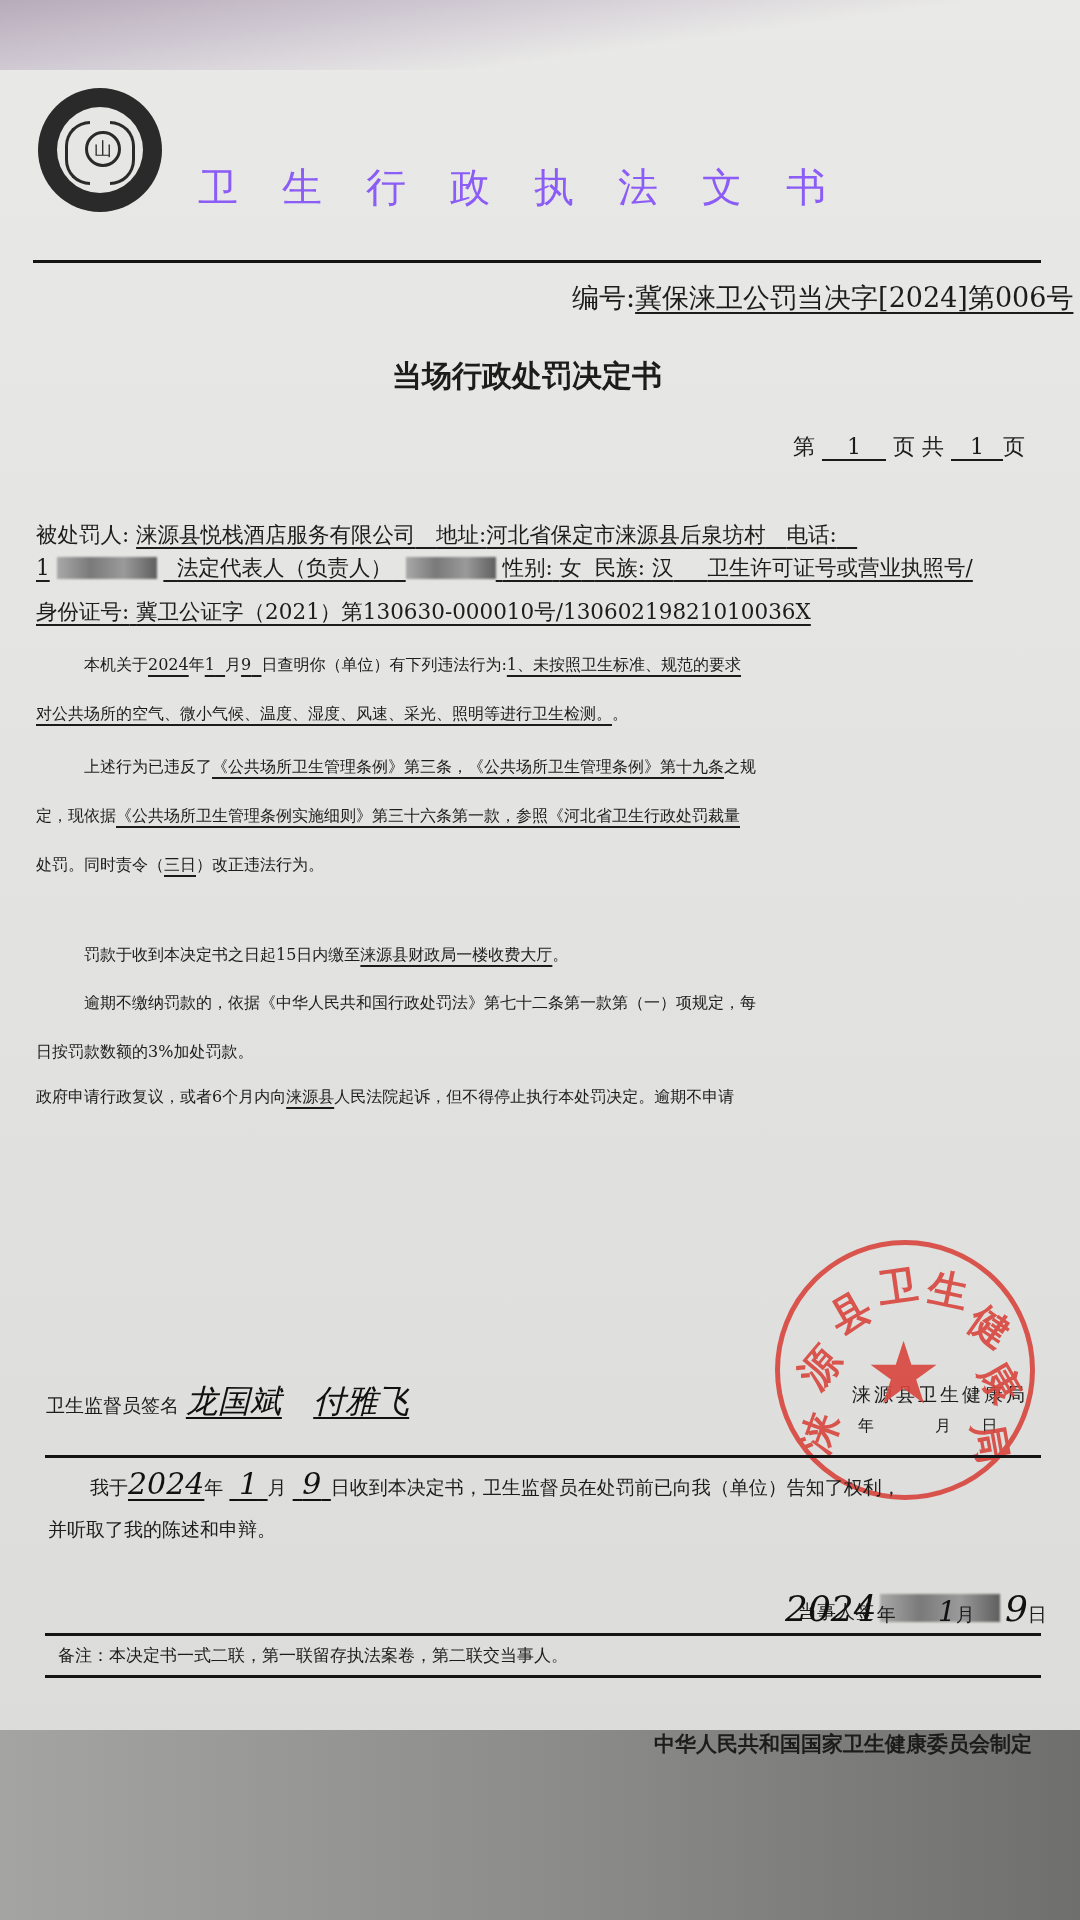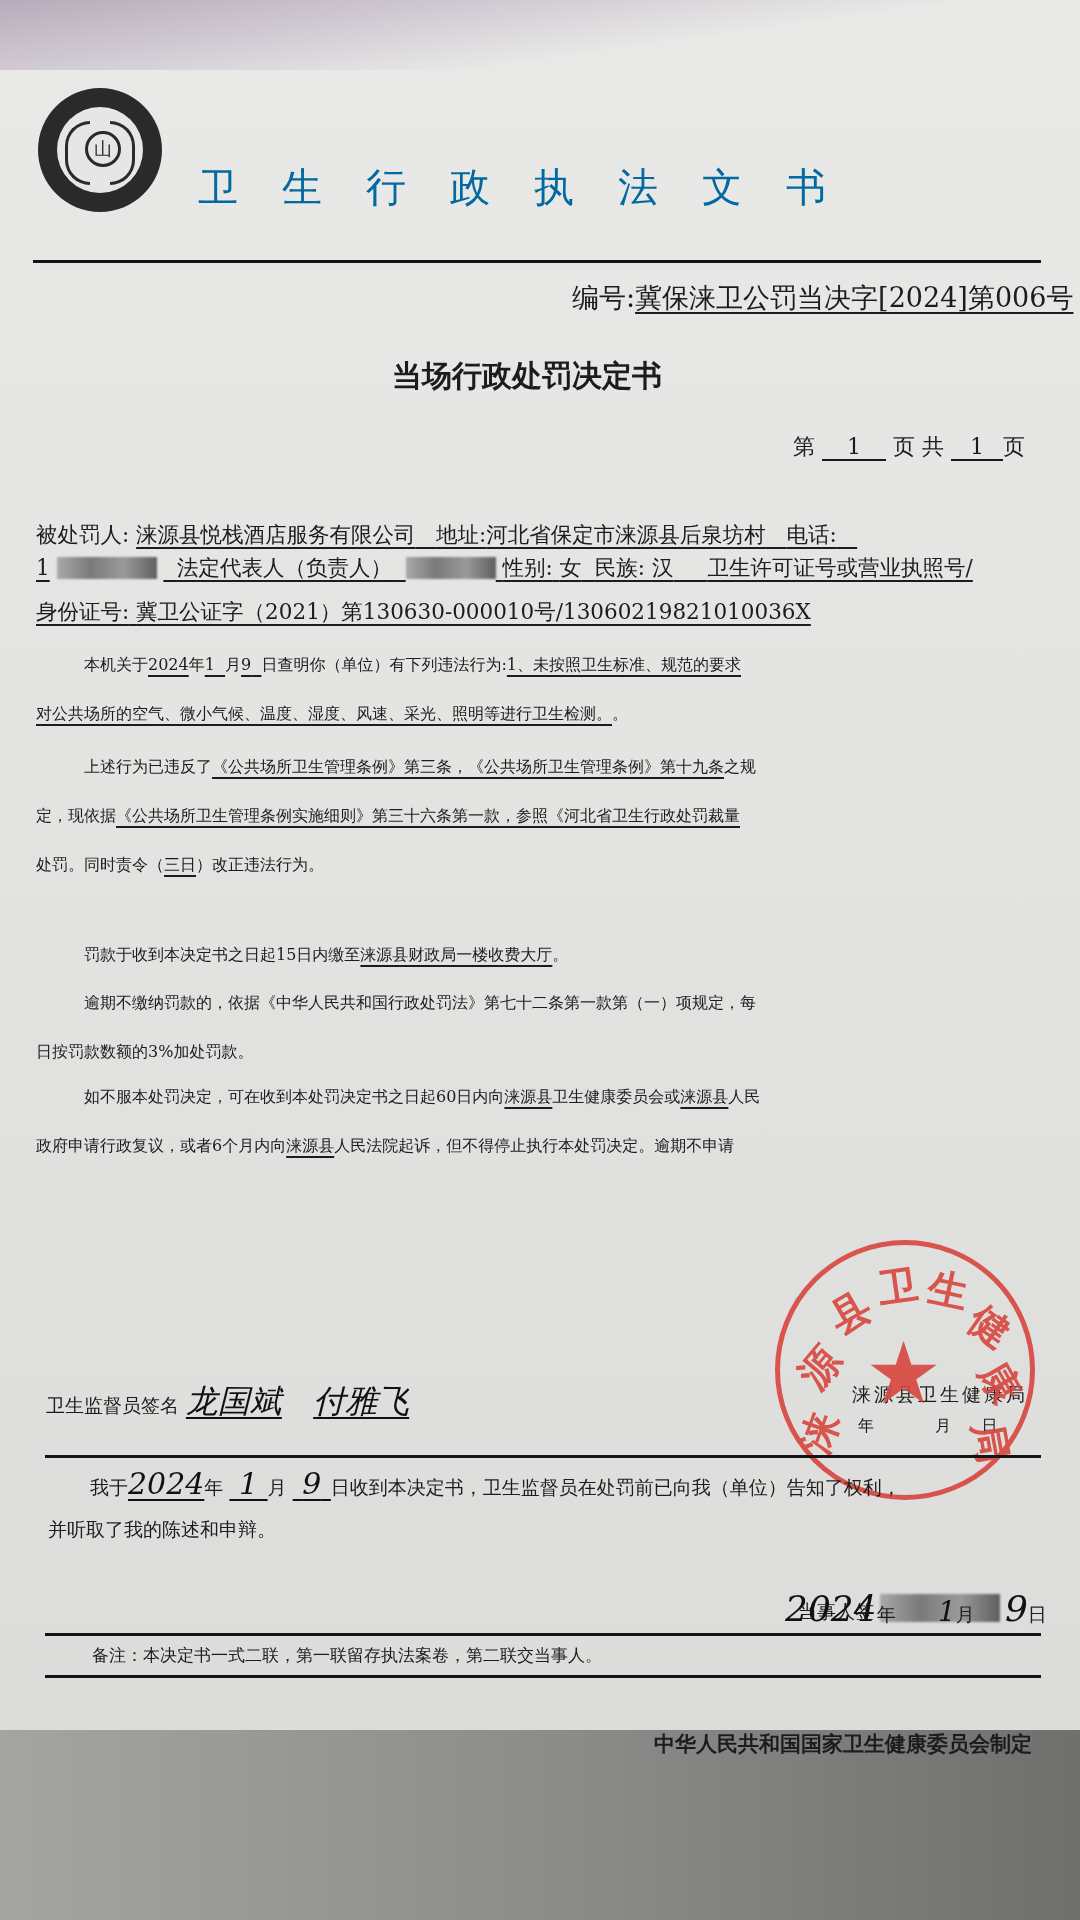--- a/index.html
+++ b/index.html
@@ -15,21 +15,21 @@
   .u{text-decoration:underline;text-decoration-thickness:2px;text-underline-offset:5px;}
   .logo{position:absolute;left:38px;top:88px;width:124px;height:124px;border-radius:50%;
     background:#2a2a2a;}
   .logo-inner{position:absolute;left:19px;top:19px;width:86px;height:86px;border-radius:50%;
     background:#e6e6e4;}
   .logo-core{position:absolute;left:28px;top:24px;width:30px;height:30px;border-radius:50%;
     border:3px solid #2a2a2a;font-size:18px;line-height:30px;text-align:center;color:#2a2a2a;font-family:"DejaVu Sans",sans-serif;}
   .wreath-l,.wreath-r{position:absolute;top:14px;width:22px;height:58px;border:3px solid #2a2a2a;}
   .wreath-l{left:8px;border-right:none;border-radius:30px 0 0 30px;}
   .wreath-r{right:8px;border-left:none;border-radius:0 30px 30px 0;}
-  .doc-title{left:198px;top:160px;font-size:40px;letter-spacing:44px;color:#0369a1;}
+  .doc-title{left:198px;top:160px;font-size:40px;letter-spacing:44px;color:#8b5cf6;}
   .ref{left:572px;top:280px;font-size:27px;}
   .heading{left:392px;top:356px;font-size:30px;font-weight:bold;font-family:"DejaVu Sans",sans-serif;}
   .pageno{left:793px;top:432px;font-size:22px;}
   .blank{display:inline-block;border-bottom:2px solid #1a1a1a;text-align:center;}
   .line{position:absolute;left:36px;font-size:21.5px;white-space:nowrap;}
   .para{position:absolute;left:36px;width:1008px;font-size:16px;line-height:49px;}
   .indent{padding-left:48px;}
   .chk{display:inline-block;width:20px;height:20px;border:2px solid #111;position:relative;vertical-align:-3px;margin:0 2px;}
   .chk::after{content:"";position:absolute;left:3px;top:-4px;width:8px;height:16px;
     border-right:4px solid #111;border-bottom:4px solid #111;transform:rotate(40deg);}
@@ -98,21 +98,20 @@
 <div class="para" style="top:930px;">
   <div class="indent"><span>罚款于收到本决定书之日起15日内缴至</span><span class="u">涞源县财政局一楼收费大厅</span><span>。</span></div>
 </div>
 
 <div class="para" style="top:978px;">
   <div class="indent">逾期不缴纳罚款的，依据《中华人民共和国行政处罚法》第七十二条第一款第（一）项规定，每</div>
   <div>日按罚款数额的3%加处罚款。</div>
 </div>
 
 <div class="para" style="top:1072px;">
-  <div class="indent"><span>如不服本处罚决定，可在收到本处罚决定书之日起60日内向</span><span class="u">涞源县</span><span>卫生健康委员会或</span><span class="u">涞源县</span><span>人民</span></div>
   <div><span>政府申请行政复议，或者6个月内向</span><span class="u">涞源县</span><span>人民法院起诉，但不得停止执行本处罚决定。逾期不申请</span></div>
 </div>
 
 <div class="line" style="left:46px;top:1380px;">
   <span style="font-size:19px;">卫生监督员签名</span>
   <span class="sig u" style="display:inline-block;width:100px;">龙国斌</span>
   &nbsp;&nbsp;
   <span class="sig u" style="display:inline-block;width:100px;">付雅飞</span>
 </div>
 
@@ -142,16 +141,16 @@
 
 <div class="abs" style="left:798px;top:1552px;font-size:19px;margin-top:42px;">
   <span>当事人签</span>
   <span class="blur" style="width:120px;height:28px;"></span>
 </div>
 <div class="abs" style="left:785px;top:1588px;font-size:19px;">
   <span class="hand">2024</span><span>年</span>&nbsp;&nbsp;&nbsp;&nbsp;&nbsp;&nbsp;&nbsp;<span class="hand" style="font-size:28px;">1</span><span>月</span>&nbsp;&nbsp;&nbsp;&nbsp;&nbsp;<span class="hand">9</span><span>日</span>
 </div>
 
 <div class="rule" style="left:45px;top:1633px;width:996px;"></div>
-<div class="line" style="left:58px;top:1644px;font-size:17px;margin-left:34px;">备注：本决定书一式二联，第一联留存执法案卷，第二联交当事人。</div>
+<div class="line" style="left:58px;top:1644px;font-size:17px;">备注：本决定书一式二联，第一联留存执法案卷，第二联交当事人。</div>
 <div class="rule" style="left:45px;top:1675px;width:996px;"></div>
 
 <div class="abs footer">中华人民共和国国家卫生健康委员会制定</div>
 
 </body></html>

